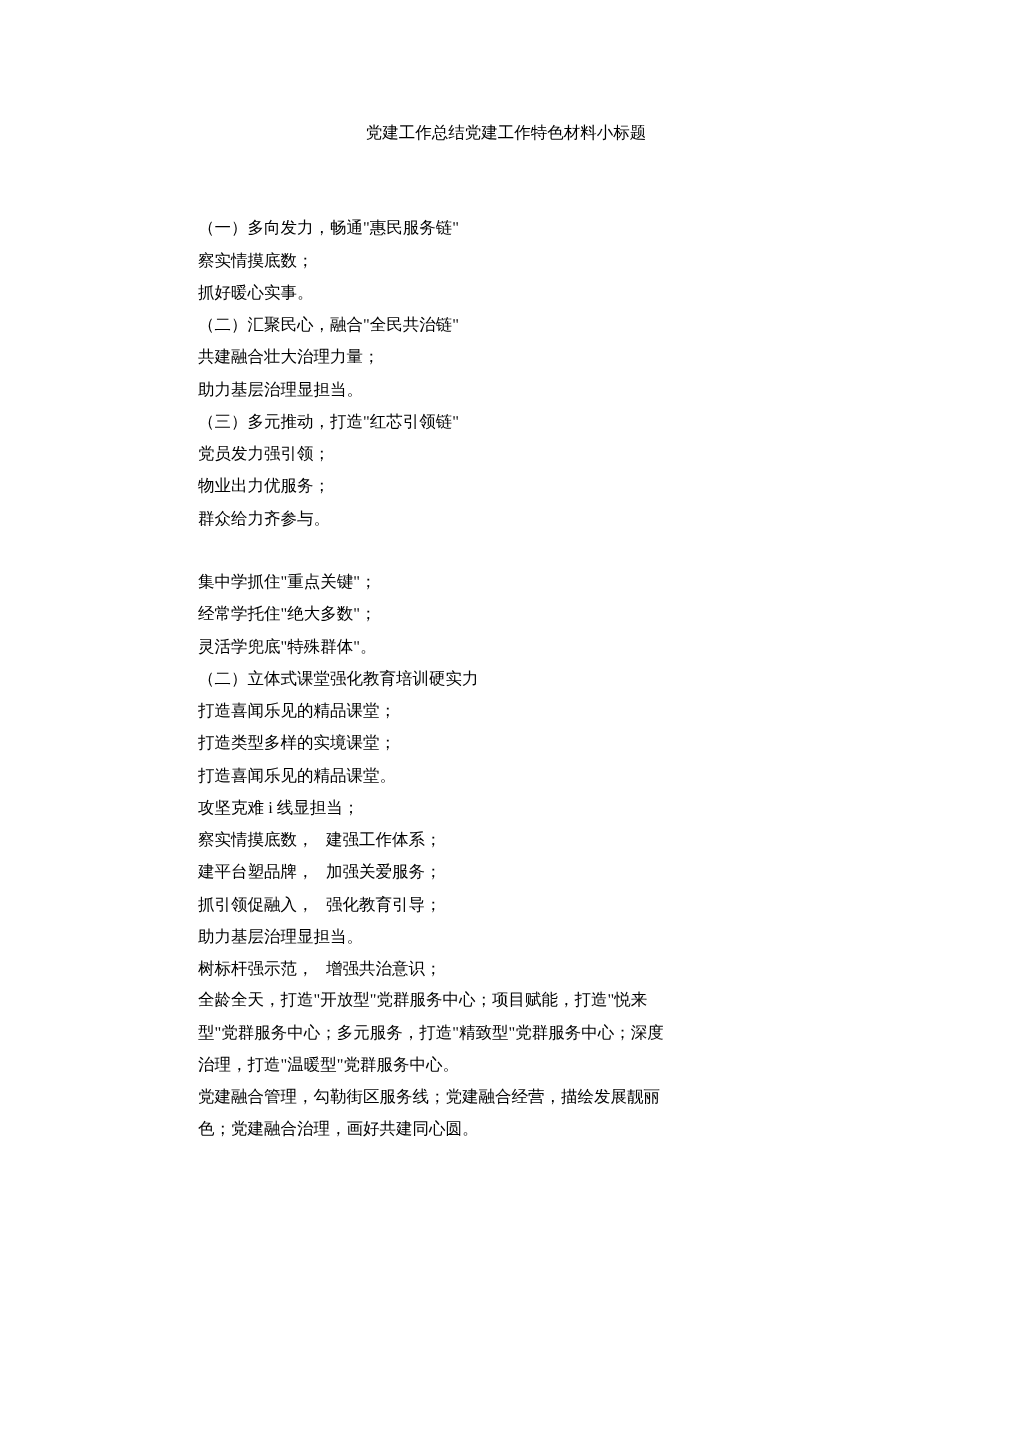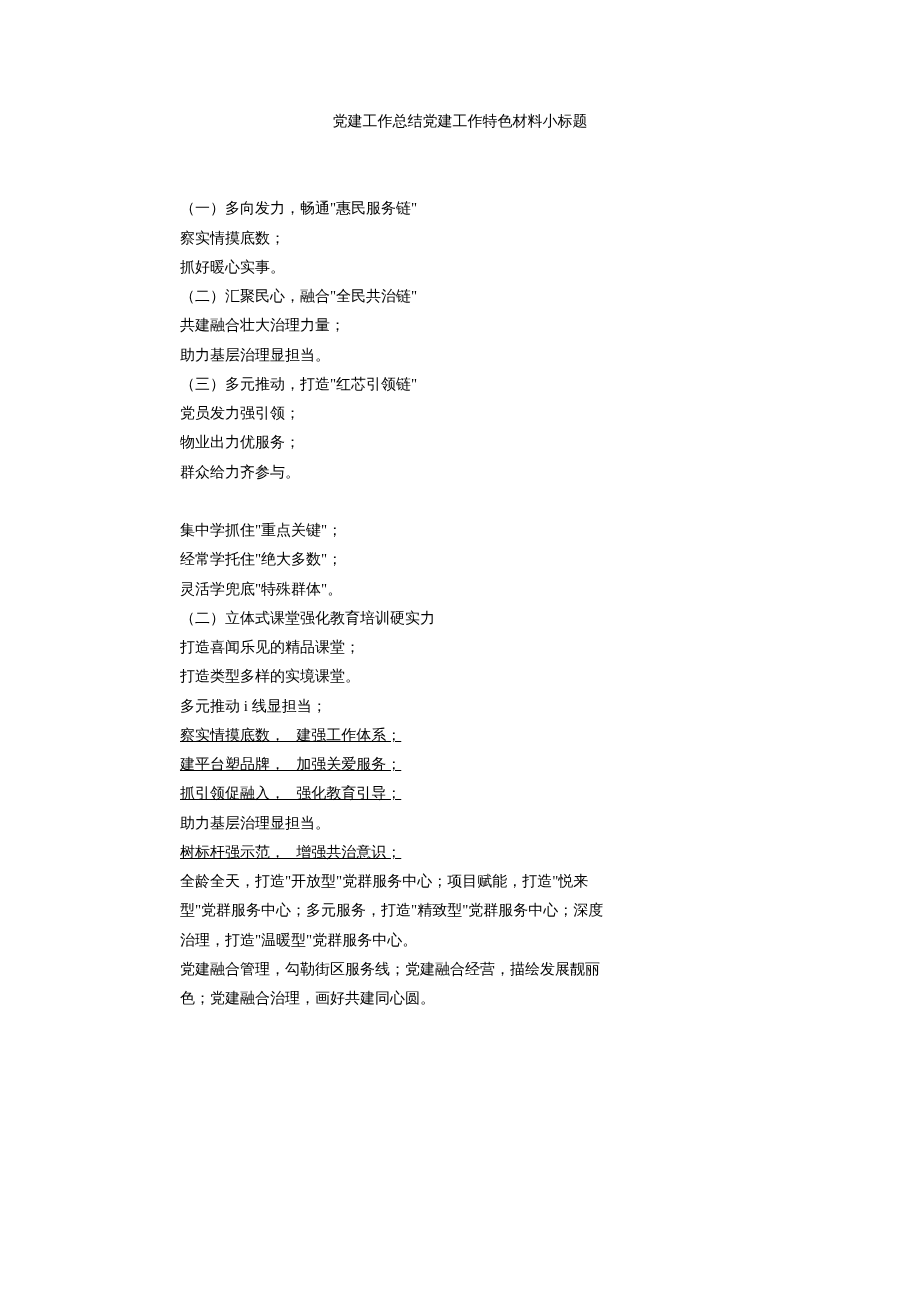--- a/index.html
+++ b/index.html
@@ -20,21 +20,20 @@
   .title {
     text-align: center;
     font-size: 15px;
     margin-bottom: 58px;
   }
   .indent {
     text-indent: 2em;
   }
   .line {
     white-space: pre;
-    text-decoration: underline;
   }
 </style>
 </head>
 <body>
 
 <div class="page">
 
   <div class="title">党建工作总结党建工作特色材料小标题</div>
 
   <div>
@@ -51,22 +50,23 @@
   </div>
 
   <div style="height:1.95em"></div>
 
   <div>
     <div class="indent">集中学抓住"重点关键"；</div>
     <div class="indent">经常学托住"绝大多数"；</div>
     <div class="indent">灵活学兜底"特殊群体"。</div>
     <div class="indent">（二）立体式课堂强化教育培训硬实力</div>
     <div class="indent">打造喜闻乐见的精品课堂；</div>
-    <div class="indent">打造类型多样的实境课堂。</div>
-    <div class="indent">多元推动 i 线显担当；</div>
+    <div class="indent">打造类型多样的实境课堂；</div>
+    <div class="indent">打造喜闻乐见的精品课堂。</div>
+    <div class="indent">攻坚克难 i 线显担当；</div>
   </div>
 
   <div>
     <div class="indent line">察实情摸底数，   建强工作体系；</div>
     <div class="indent line">建平台塑品牌，   加强关爱服务；</div>
     <div class="indent line">抓引领促融入，   强化教育引导；</div>
     <div class="indent">助力基层治理显担当。</div>
     <div class="indent line">树标杆强示范，   增强共治意识；</div>
     <div class="indent">全龄全天，打造"开放型"党群服务中心；项目赋能，打造"悦来</div>
     <div class="indent">型"党群服务中心；多元服务，打造"精致型"党群服务中心；深度</div>

